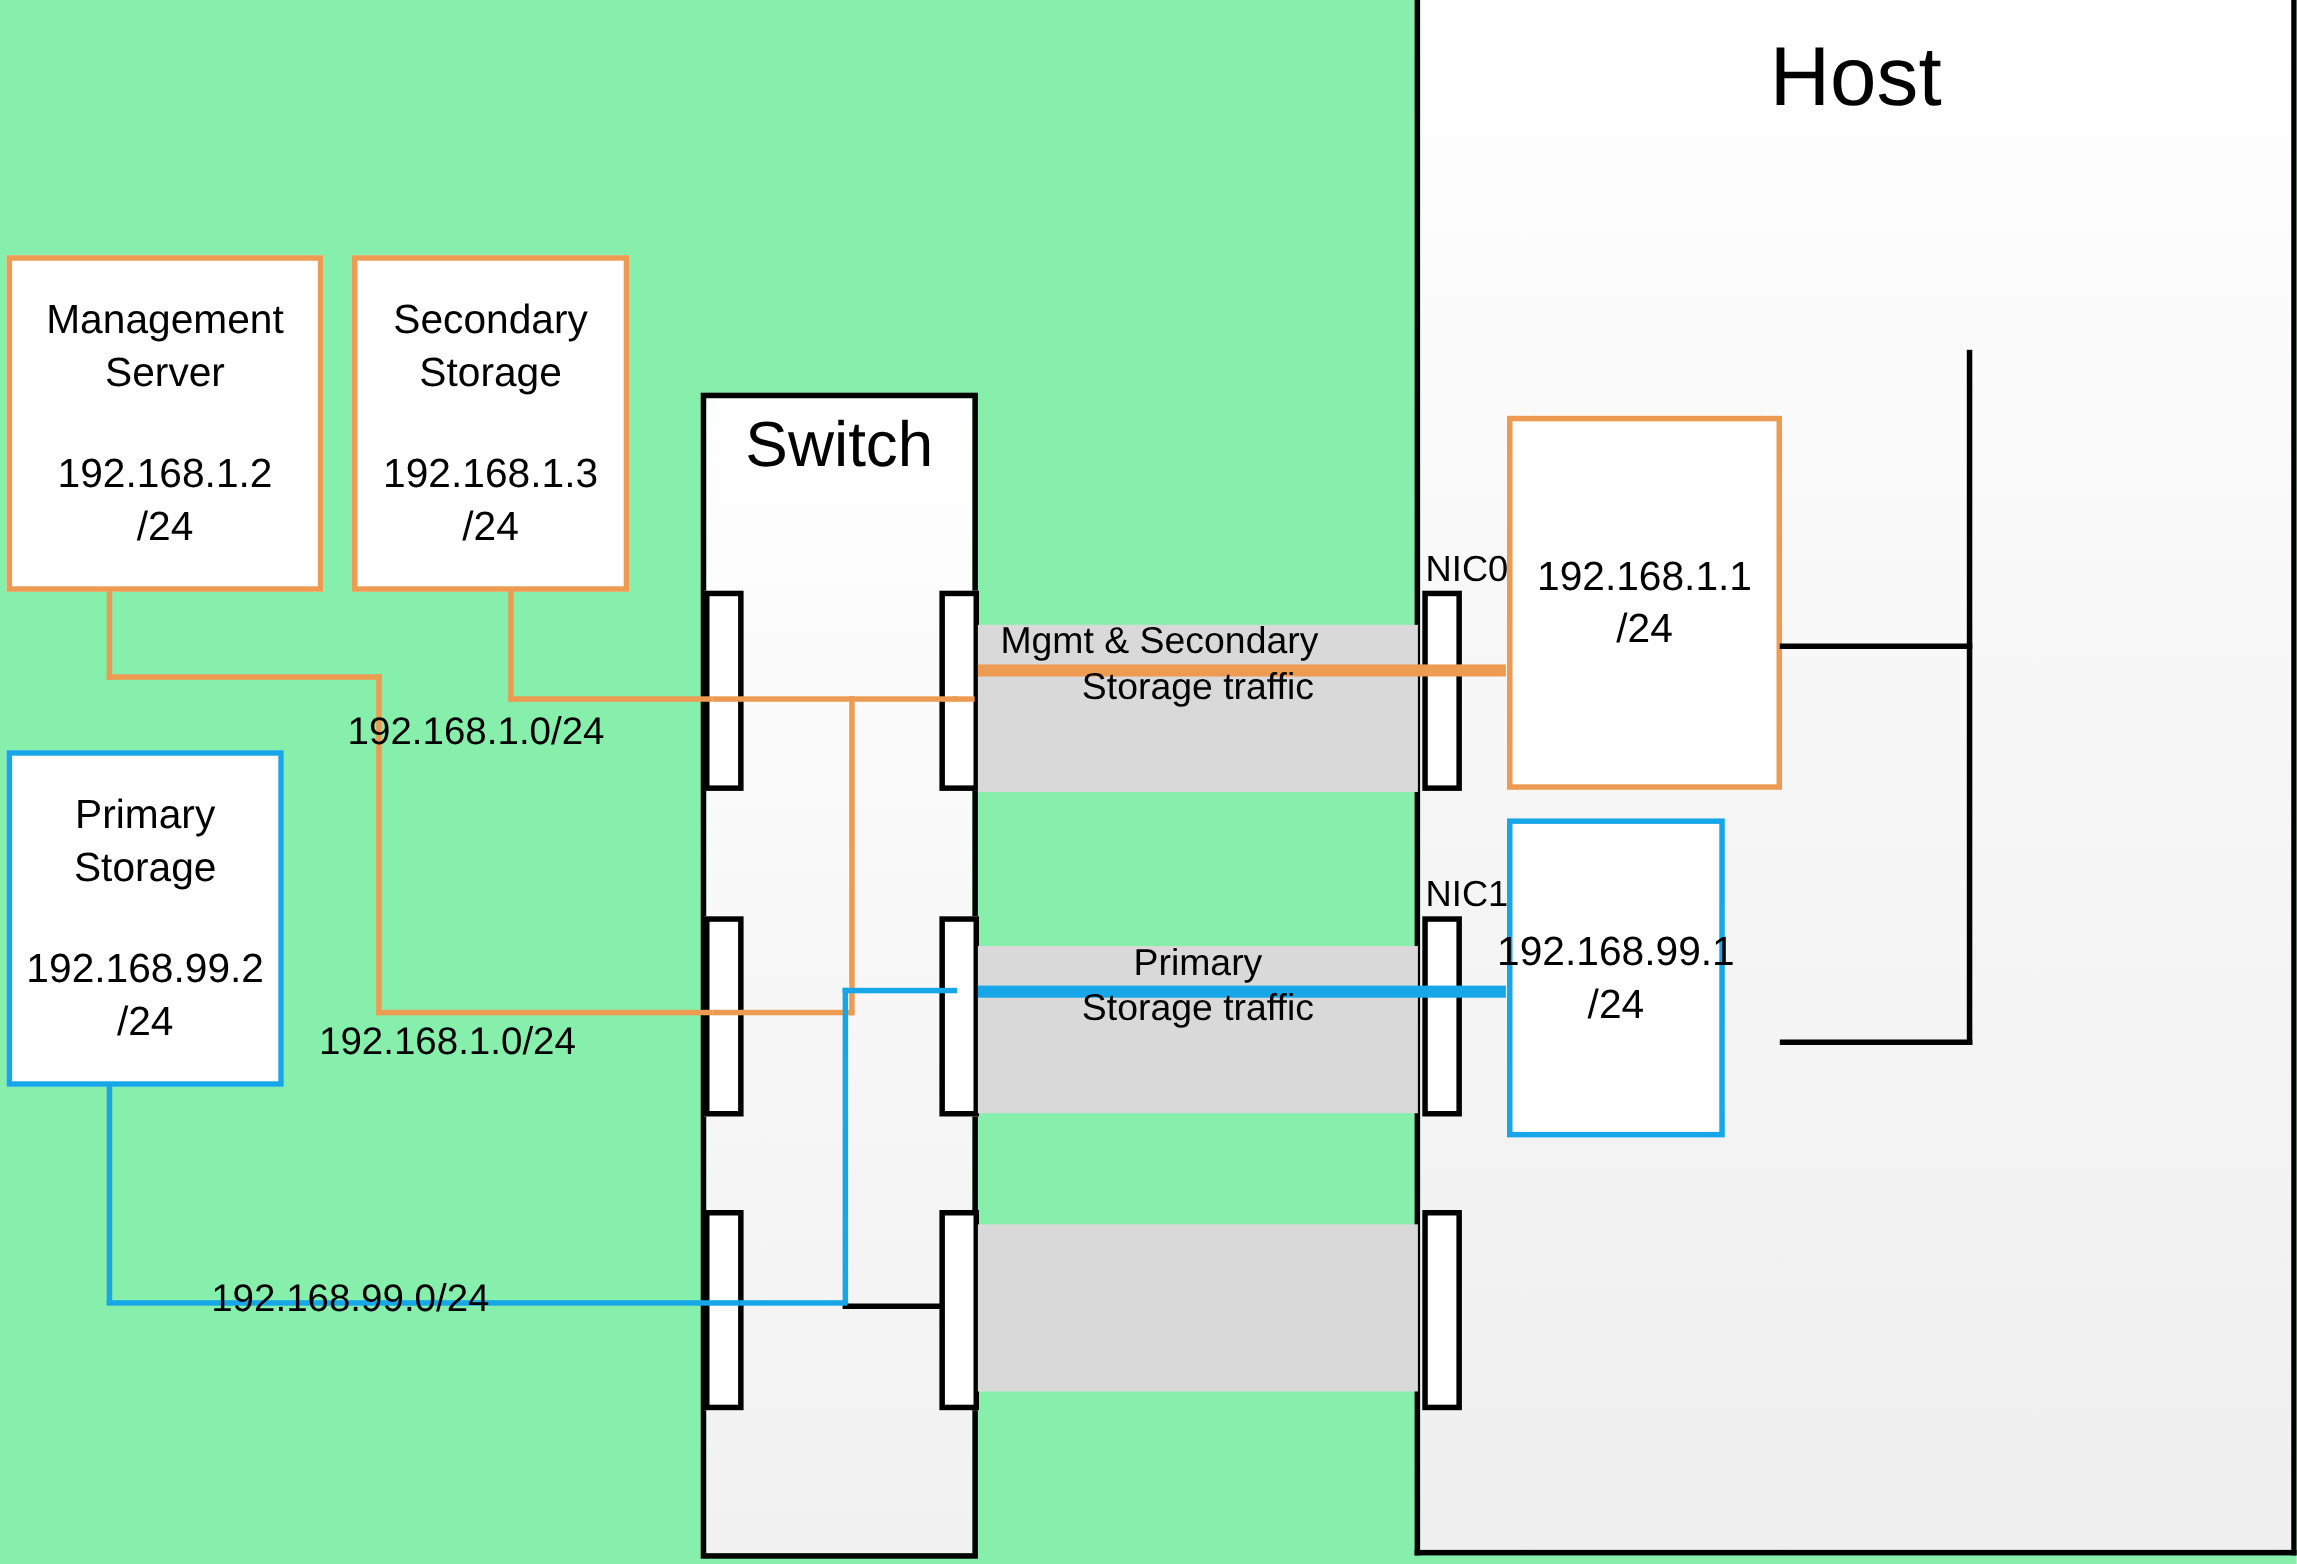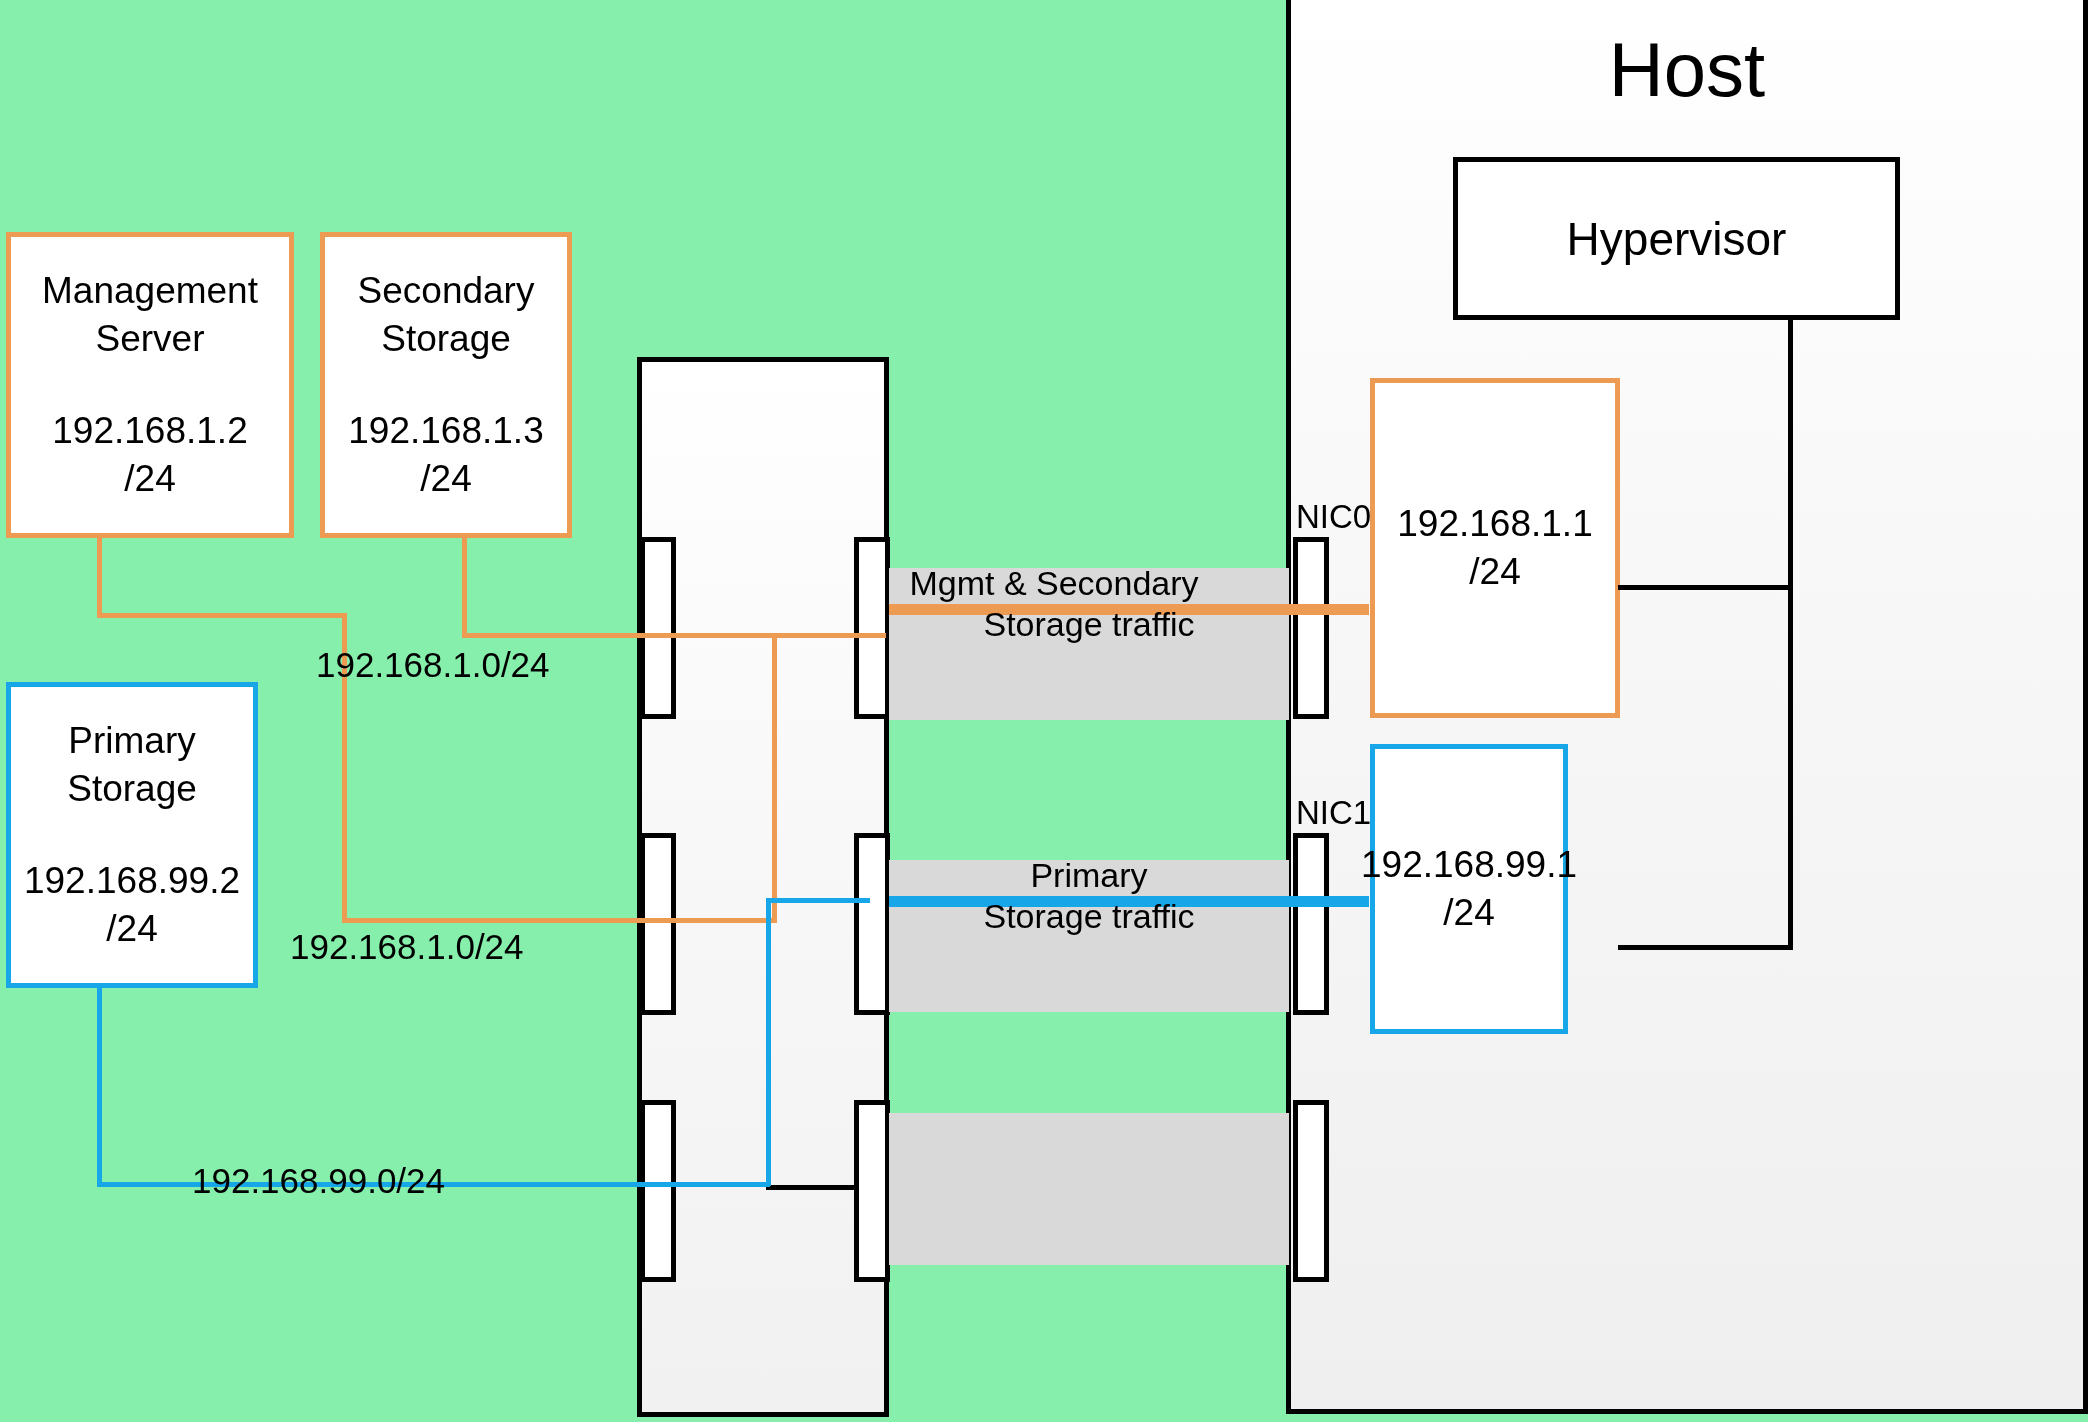--- a/index.html
+++ b/index.html
@@ -50,25 +50,23 @@
   .nic-label{position:absolute;font-size:33px;line-height:38px;white-space:pre;}
 </style>
 </head>
 <body>
 
 <div id="root">
 
   <div id="host-box"></div>
   <div id="host-title">Host</div>
 
-  <div class="box node-black" style="left:1453px;top:157px;width:447px;height:163px;">
-    <span class="nodetext" style="font-size:46px;">Hypervisor</span>
-  </div>
 
   <div id="switch-box"></div>
+  <div id="switch-title">Switch</div>
 
   <div class="port" style="left:640px;top:537px;"></div>
   <div class="port" style="left:640px;top:833px;"></div>
   <div class="port" style="left:640px;top:1100px;"></div>
 
   <div class="port" style="left:854px;top:537px;"></div>
   <div class="port" style="left:854px;top:833px;"></div>
   <div class="port" style="left:854px;top:1100px;"></div>
 
   <div class="port" style="left:1293px;top:537px;"></div>

